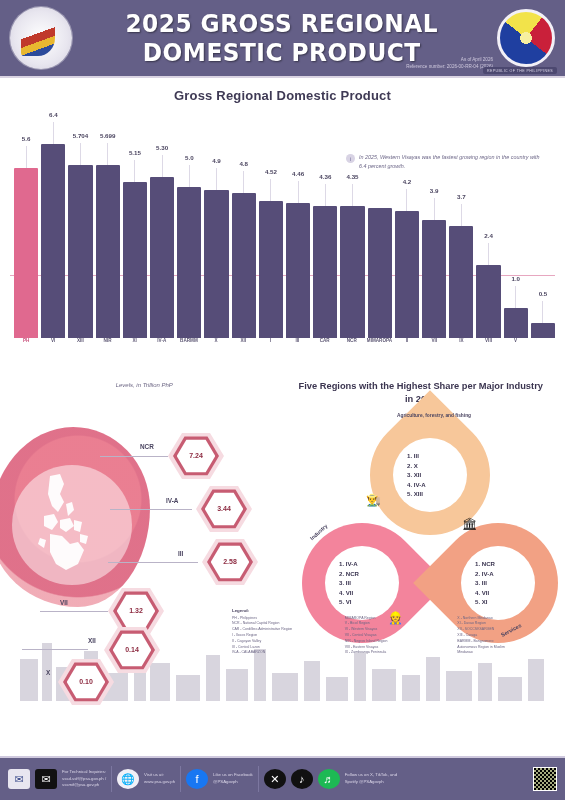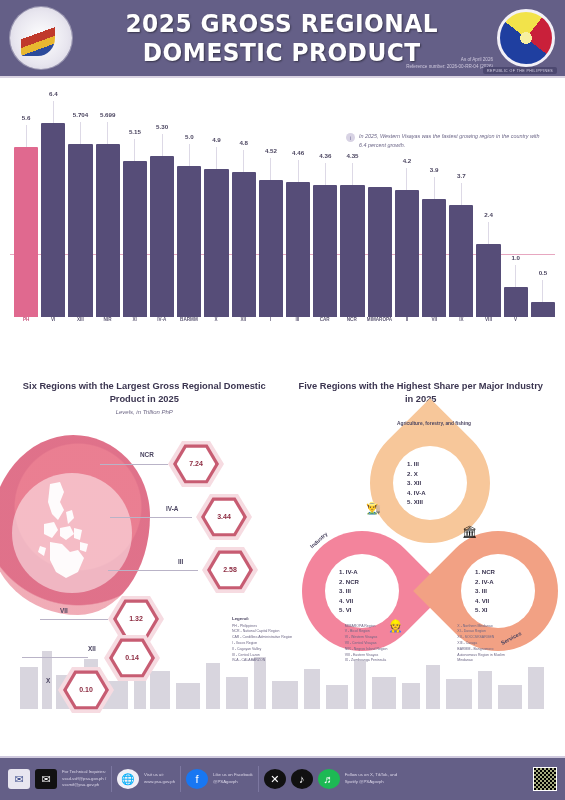--- a/index.html
+++ b/index.html
@@ -224,20 +224,21 @@
   <div class="header-title">2025 GROSS REGIONAL DOMESTIC PRODUCT</div>
   <div class="header-logo-right"></div>
   <div class="header-meta">
     <div>As of April 2026</div>
     <div>Reference number: 2026-00-RR-04 (2026)</div>
   </div>
   <div class="header-ribbon">REPUBLIC OF THE PHILIPPINES</div>
 </div>
 
 <div class="chart-panel">
+  <div class="chart-title">Gross Regional Domestic Product</div>
 
   <div class="chart-area">
     <div class="callout">
       <div class="callout-dot">i</div>
       <div class="callout-text">In 2025, Western Visayas was the fastest growing region in the country with 6.4 percent growth.</div>
     </div>
     <div class="zero-line"></div>
     <div class="bars" id="bars">
         <div class="bar-col">
           <div class="bar-val" style="bottom: 195.623px;">5.6</div>
@@ -358,21 +359,20 @@
         <div class="xtick">IX</div>
         <div class="xtick">VIII</div>
         <div class="xtick">V</div>
         <div class="xtick"></div>
       </div>
   </div>
 </div>
 
 <div class="sec-heads">
   <div class="sec-head">
-    <h3>Six Regions with the Largest Gross Regional Domestic Product in 2025</h3>
     <div class="sub">Levels, in Trillion PhP</div>
   </div>
   <div class="sec-head">
     <h3>Five Regions with the Highest Share per Major Industry in 2025</h3>
   </div>
 </div>
 
 <div class="body-lower">
 
   <svg class="skyline" viewBox="0 0 565 72" preserveAspectRatio="none">

